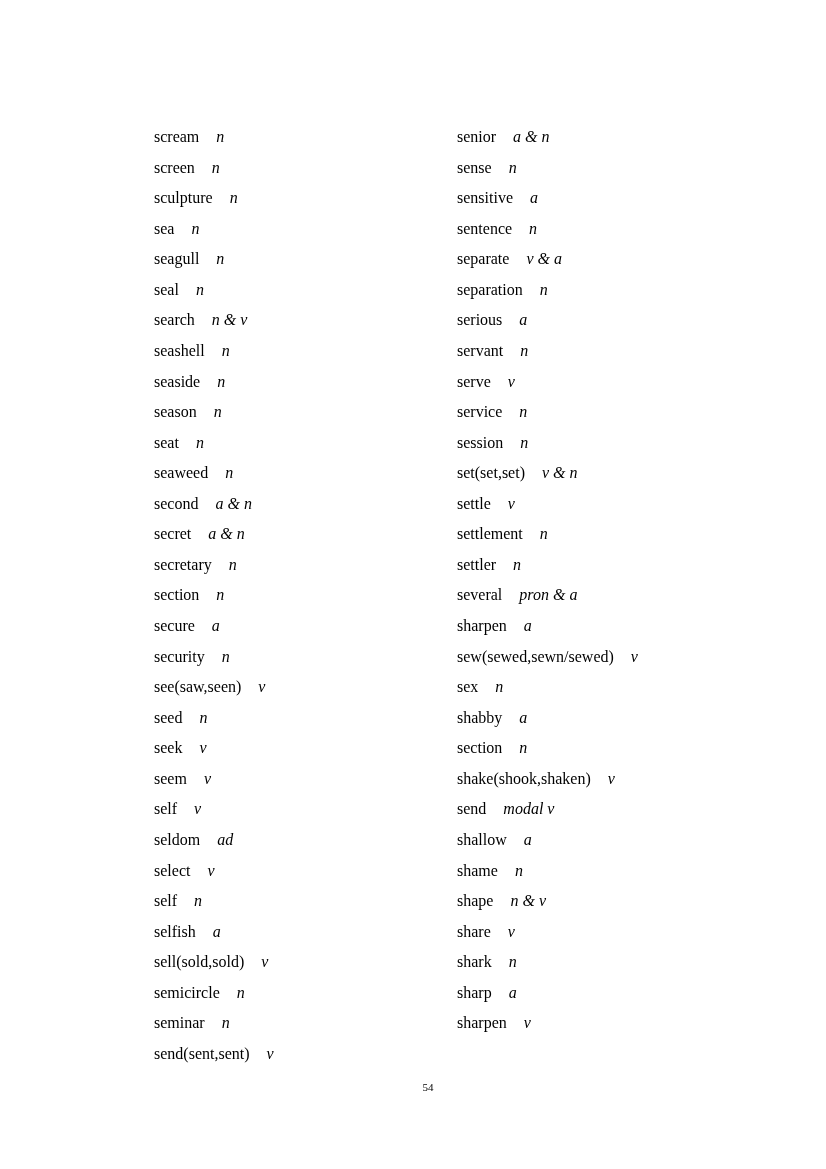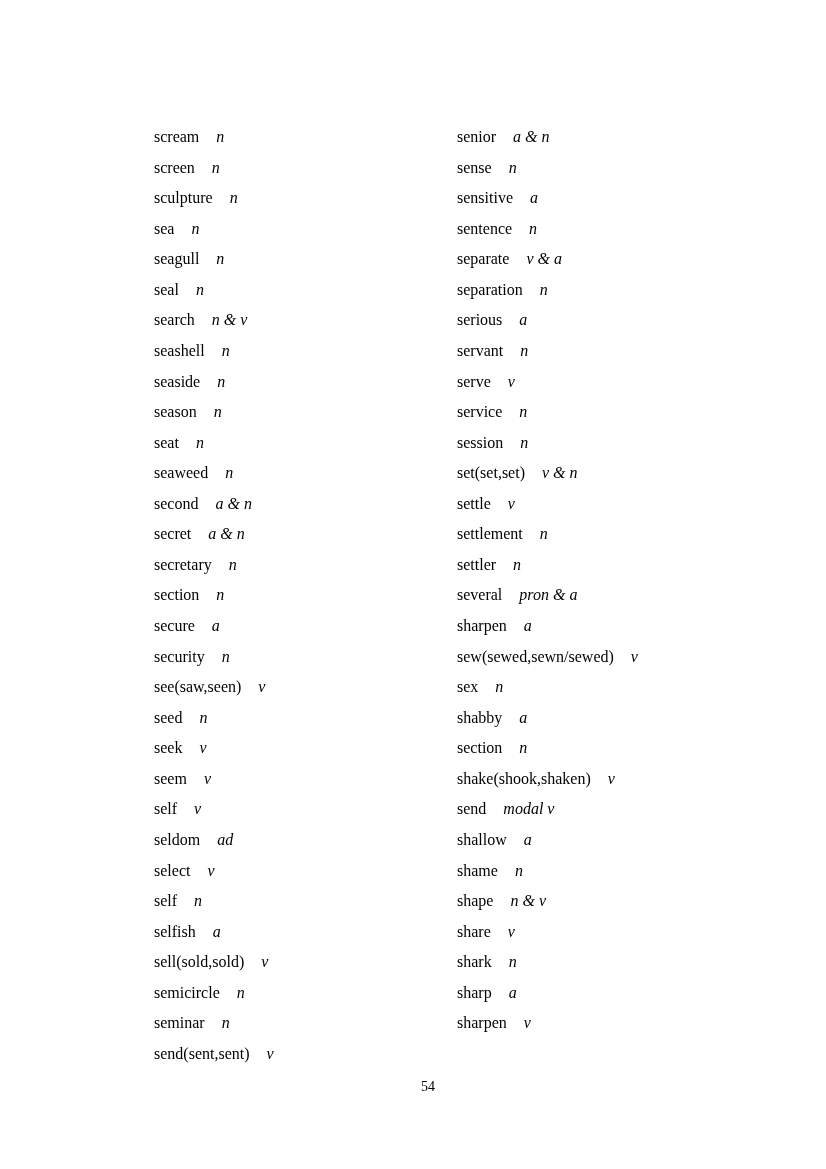--- a/index.html
+++ b/index.html
@@ -34,21 +34,21 @@
   }
   .pos {
     font-style: italic;
     margin-left: 17px;
   }
   .footer {
     position: absolute;
     top: 1079px;
     left: 428px;
     transform: translateX(-50%);
-    font-size: 14px;
+    font-size: 11px;
     line-height: 16px;
   }
 </style>
 </head>
 <body>
 
 <div class="page">
   <div class="col col-left" id="col-left">
       <div class="row"><span class="word">scream</span><span class="pos">n</span></div>
       <div class="row"><span class="word">screen</span><span class="pos">n</span></div>

